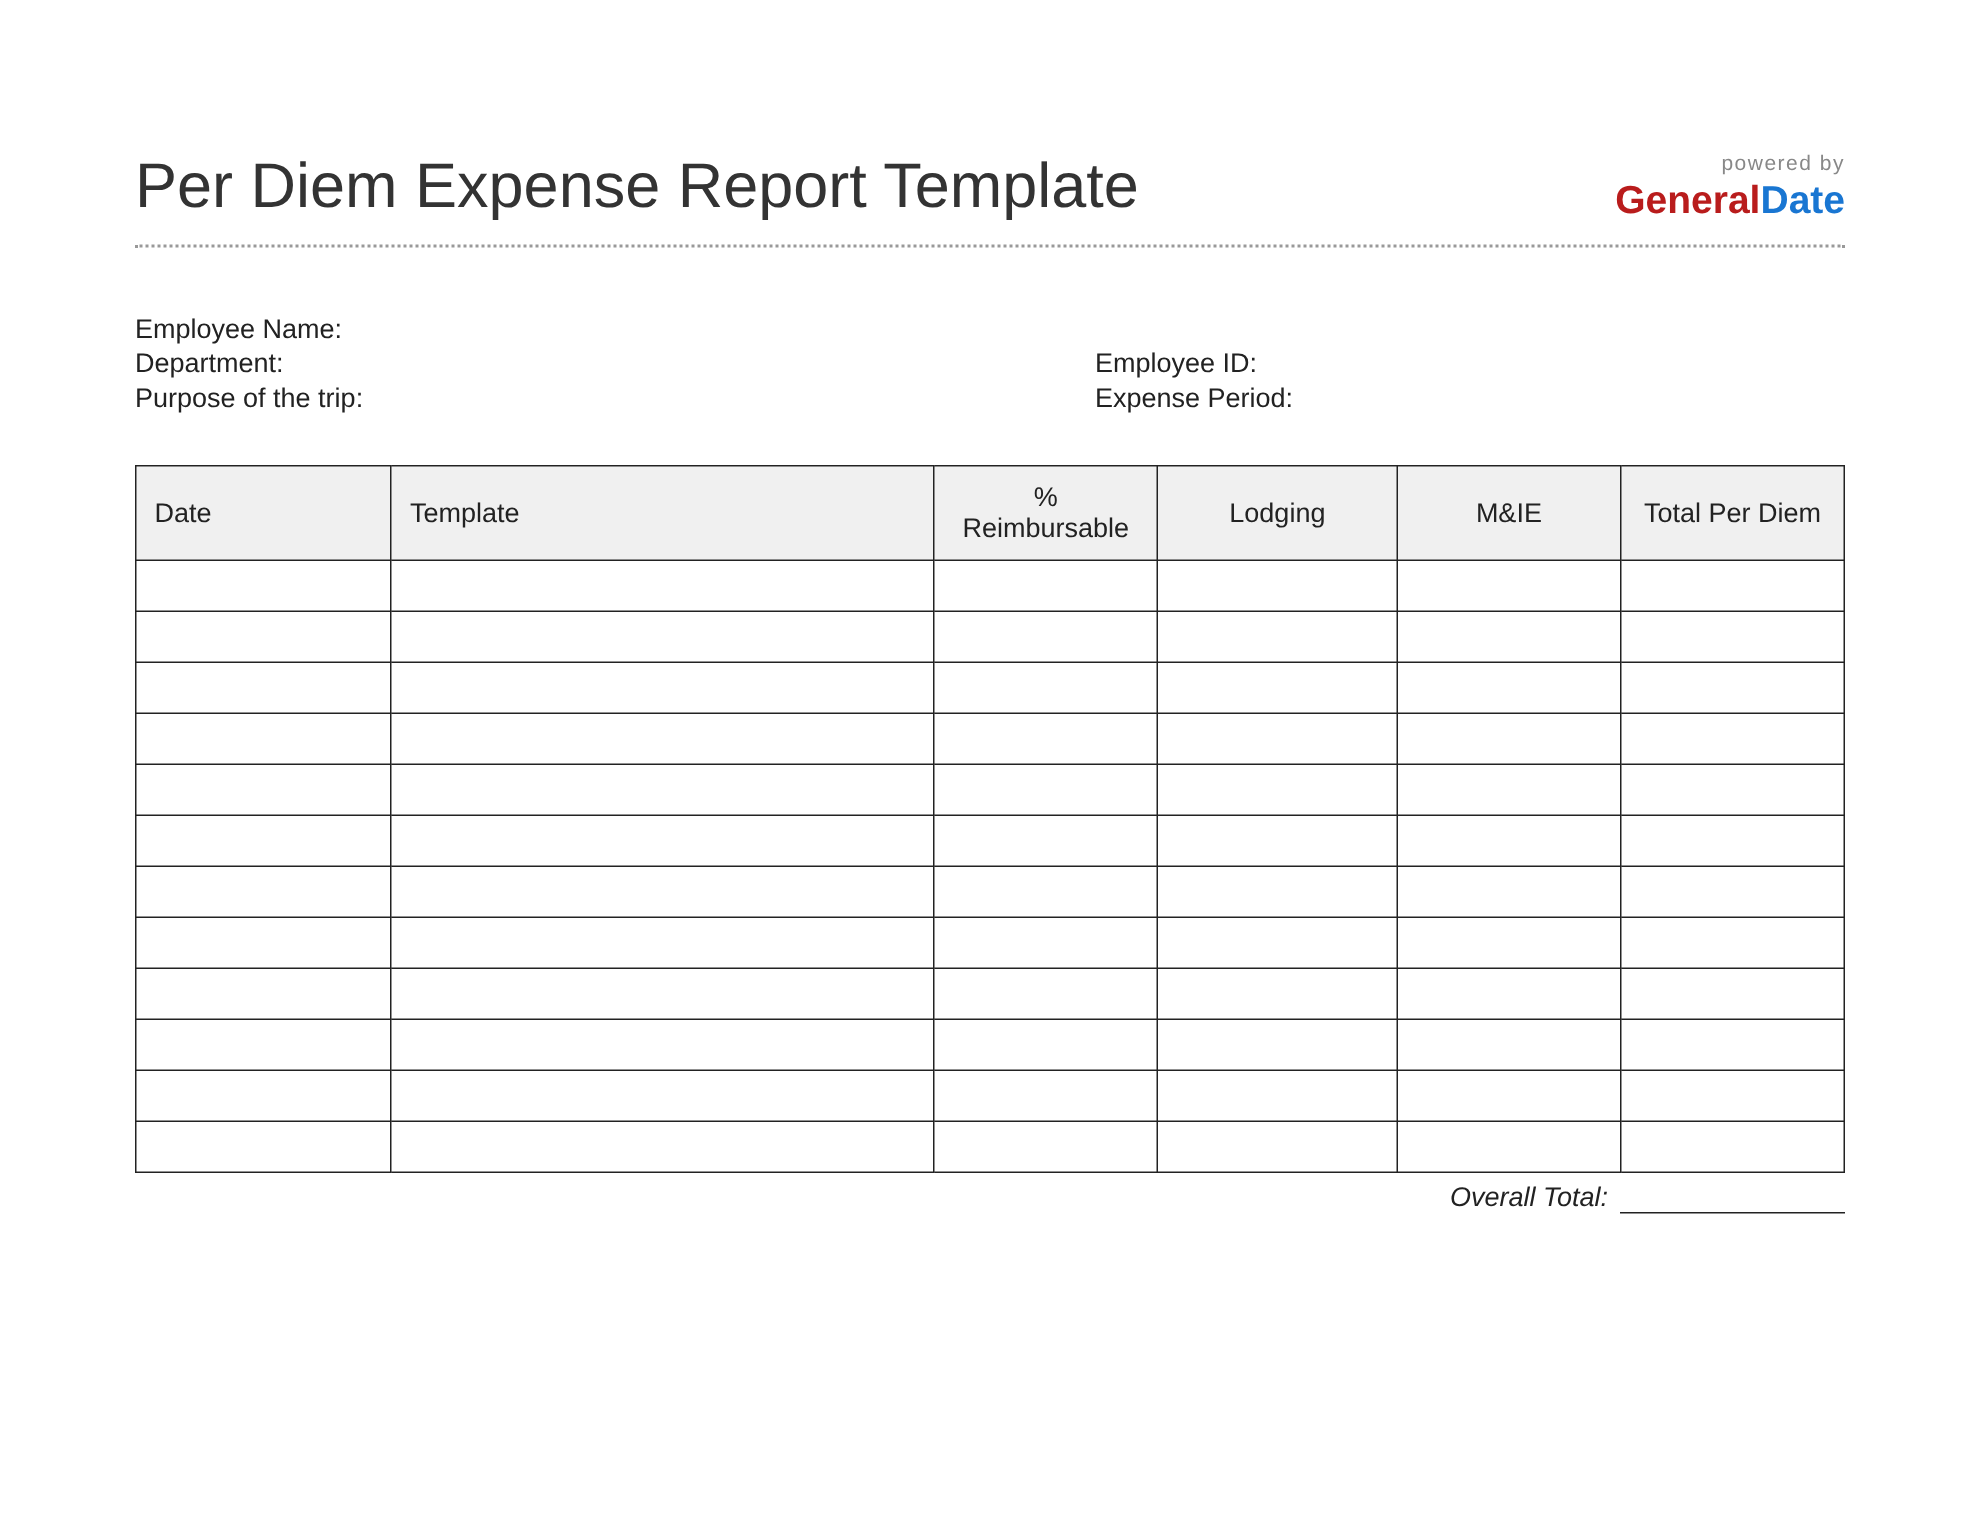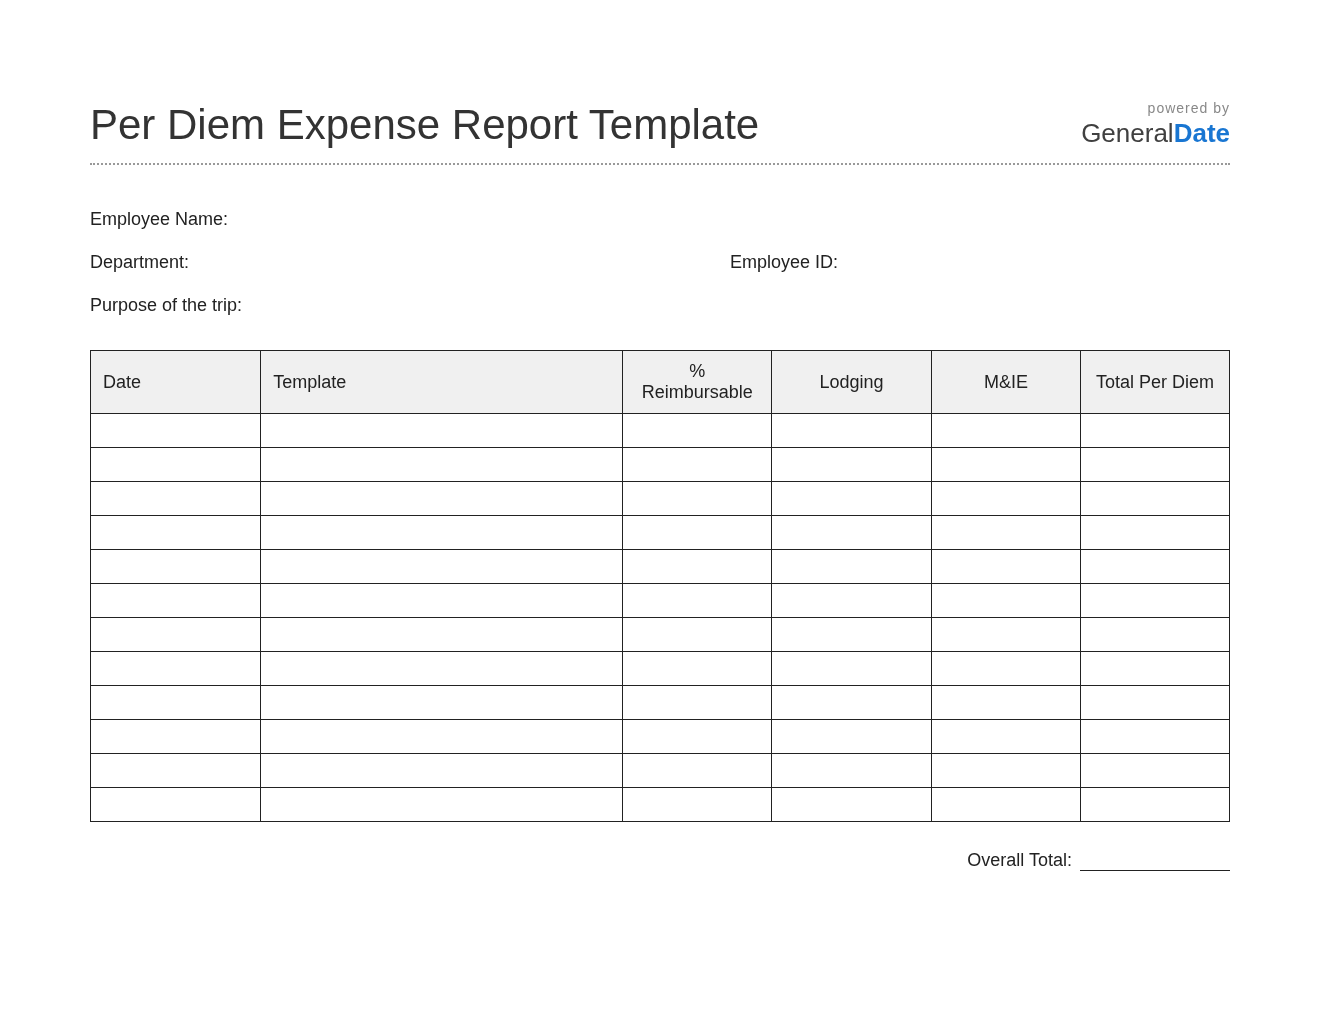--- a/index.html
+++ b/index.html
@@ -7,21 +7,21 @@
     font-family: "Segoe UI", -apple-system, sans-serif;
     background: #fff;
     width: 1320px;
     height: 1020px;
     padding: 100px 90px 0 90px;
     color: #222;
   }
   .header-row {
     display: flex;
     justify-content: space-between;
-    align-items: center;
+    align-items: flex-start;
     border-bottom: 2px dotted #999;
     padding-bottom: 14px;
     margin-bottom: 44px;
   }
   .title {
     font-size: 42px;
     font-weight: 350;
     color: #333;
   }
   .powered {
@@ -30,26 +30,26 @@
   .powered-by {
     font-size: 14px;
     color: #888;
     letter-spacing: 1px;
     margin-bottom: 2px;
   }
   .brand {
     font-size: 26px;
     font-weight: 400;
   }
-  .brand-a { color: #404040; font-weight: 400; }
+  .brand-a { color: #b91c1c; font-weight: 700; }
   .brand-b { color: #1976d2; font-weight: 600; }
   .info {
     display: grid;
     grid-template-columns: 640px 1fr;
-    row-gap: 22px;
+    row-gap: 2px;
     font-size: 18px;
     margin-bottom: 34px;
   }
   .info-label { color: #222; }
   table {
     width: 100%;
     border-collapse: collapse;
     table-layout: fixed;
   }
   th, td {
@@ -68,22 +68,23 @@
   .col-date { width: 160px; }
   .col-location { width: 340px; }
   .col-reimb { width: 140px; }
   .col-lodging { width: 150px; }
   .col-mie { width: 140px; }
   .col-total { width: 140px; }
   .footer {
     display: flex;
     justify-content: flex-end;
     align-items: center;
-    margin-top: 28px;
+    margin-top: 6px;
     font-size: 18px;
+    font-style: italic;
   }
   .overall-label { margin-right: 8px; }
   .overall-line {
     width: 150px;
     border-bottom: 1.5px solid #222;
     height: 20px;
   }
 </style>
 </head>
 <body>
@@ -97,20 +98,21 @@
     </div>
   </div>
 </div>
 
 <div class="info">
   <div class="info-label">Employee Name:</div>
   <div></div>
   <div class="info-label">Department:</div>
   <div class="info-label">Employee ID:</div>
   <div class="info-label">Purpose of the trip:</div>
+  <div class="info-label">Expense Period:</div>
 </div>
 
 <table>
   <colgroup>
     <col class="col-date">
       <col class="col-location">
       <col class="col-reimb">
       <col class="col-lodging">
       <col class="col-mie">
       <col class="col-total">

